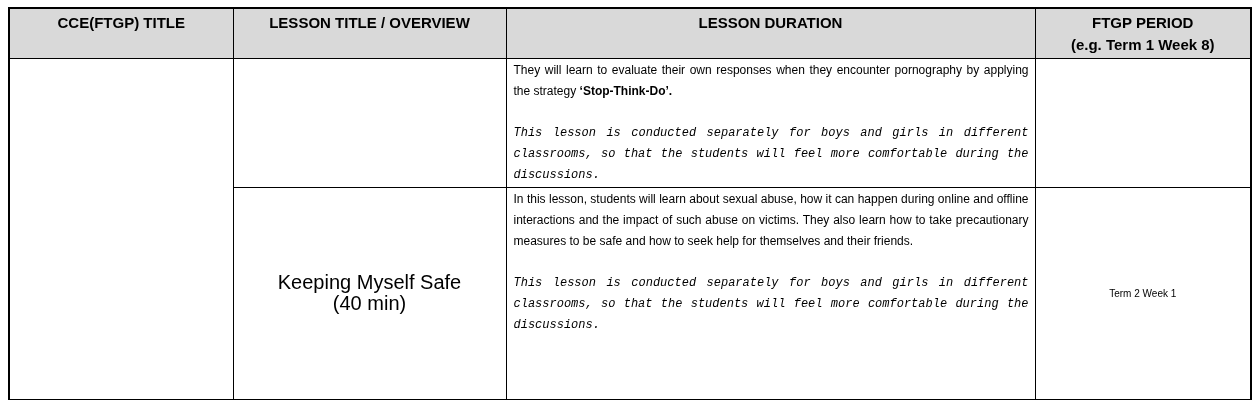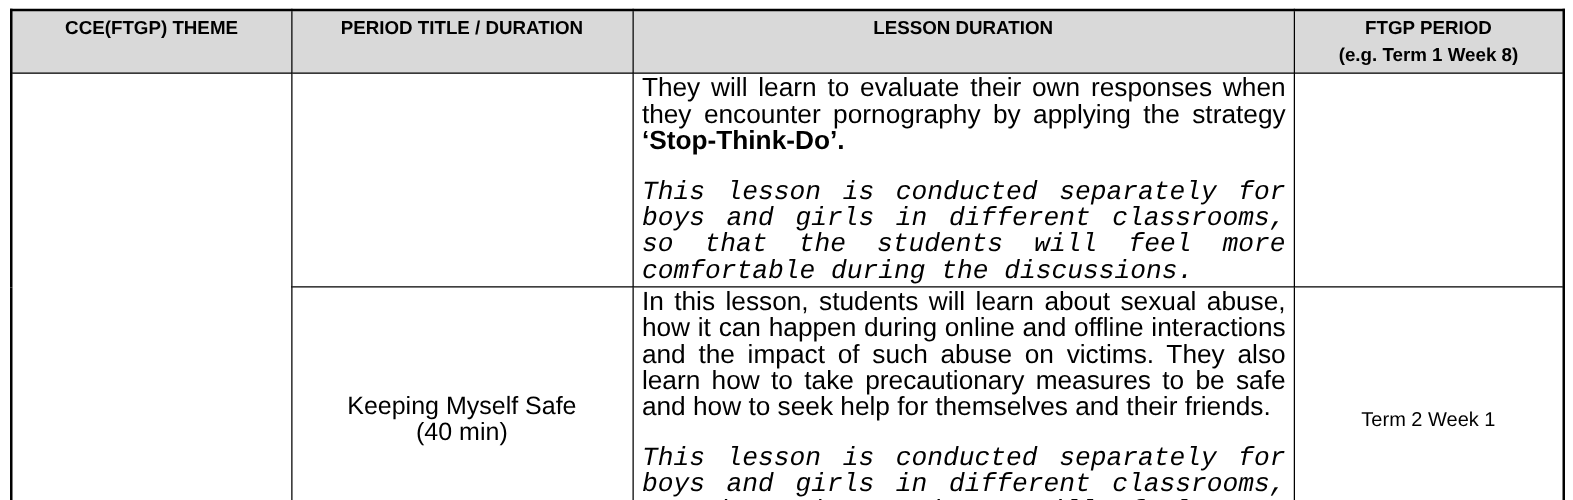--- a/index.html
+++ b/index.html
@@ -44,53 +44,53 @@
   td.title-cell {
     text-align: center;
     vertical-align: middle;
     font-size: 20px;
     line-height: 21px;
   }
   tr.body-row-1 td { height: 123px; }
   tr.body-row-2 td { height: 212px; }
   td.overview-cell {
     vertical-align: top;
-    font-size: 21px;
+    font-size: 12px;
     line-height: 21px;
     padding: 1px 6px 1px 7px;
   }
   .para {
     margin: 0 0 21px 0;
     text-align: justify;
   }
   .para.last { margin-bottom: 0; }
   .italic { font-style: italic; font-family: Liberation Mono, monospace; }
   .bold { font-weight: bold; }
   td.time-cell {
     text-align: center;
     vertical-align: middle;
-    font-size: 16px;
+    font-size: 10px;
     line-height: 21px;
   }
 </style>
 </head>
 <body>
 
 <div class="page">
   <table class="lesson-table">
     <colgroup>
       <col style="width:224px">
       <col style="width:273px">
       <col style="width:529px">
       <col style="width:216px">
     </colgroup>
     <thead>
       <tr>
-        <th class="th">CCE(FTGP) THEME</th>
-        <th class="th">PERIOD TITLE / DURATION</th>
+        <th class="th">CCE(FTGP) TITLE</th>
+        <th class="th">LESSON TITLE / OVERVIEW</th>
         <th class="th">LESSON DURATION</th>
         <th class="th">
           <div>FTGP PERIOD</div>
           <div>(e.g. Term 1 Week 8)</div>
         </th>
       </tr>
     </thead>
     <tbody>
       <tr class="body-row-1">
         <td class="theme-cell" rowspan="2"></td>

